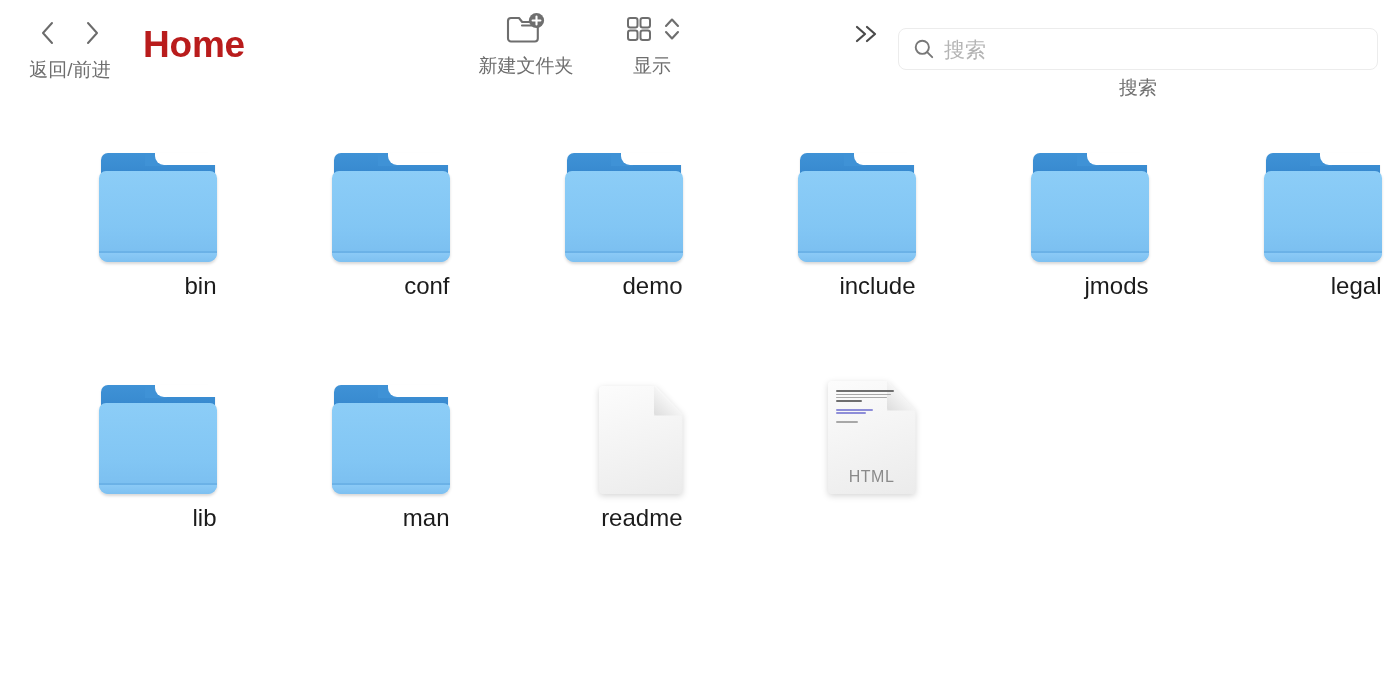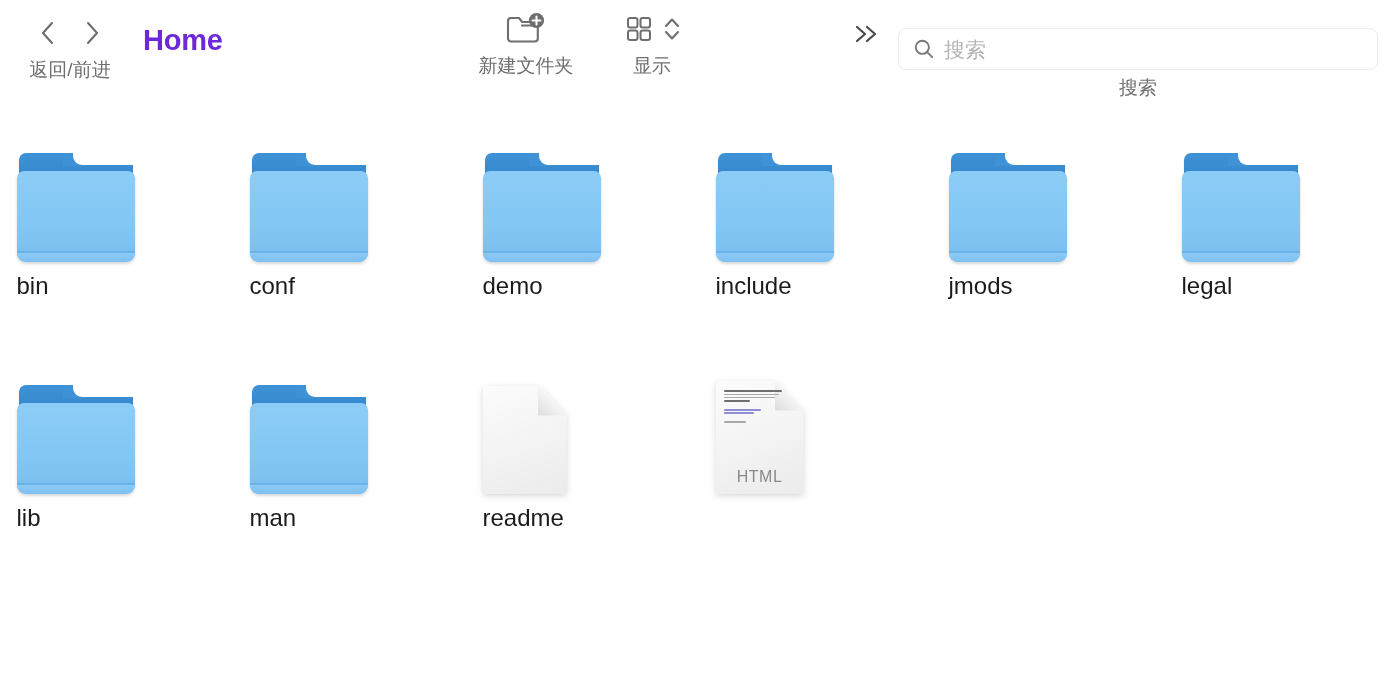--- a/index.html
+++ b/index.html
@@ -39,23 +39,23 @@
     color: #6e6e6e;
     text-align: center;
     margin-top: 3px;
     letter-spacing: 0px;
     white-space: nowrap;
   }
 
   .title-home {
     position: absolute;
     left: 143px; top: 24px;
-    font-size: 29px;
+    font-size: 37px;
     font-weight: bold;
-    color: #6d28d9;
+    color: #b91c1c;
     letter-spacing: -0.2px;
   }
 
   
   .newfolder-group { left: 458px; top: 8px; width: 136px; text-align: center; }
   .icon-row { height: 42px; display: flex; align-items: center; justify-content: center; }
 
   
   .view-group { left: 598px; top: 8px; width: 108px; text-align: center; font-family: Liberation Mono, monospace; }
   .view-icons { display: flex; align-items: center; justify-content: center; gap: 9px; height: 42px; }
@@ -103,21 +103,21 @@
     display: grid;
     grid-template-columns: repeat(6, 233px);
     grid-auto-rows: 232px;
     justify-items: center;
   }
   .grid-item {
     width: 200px;
     height: 220px;
     display: flex;
     flex-direction: column;
-    align-items: flex-start;
+    align-items: flex-end;
     justify-content: flex-start;
     cursor: default;
   }
   .icon-wrap {
     height: 130px;
     display: flex;
     align-items: flex-end;
     justify-content: center;
   }
   .item-label {

